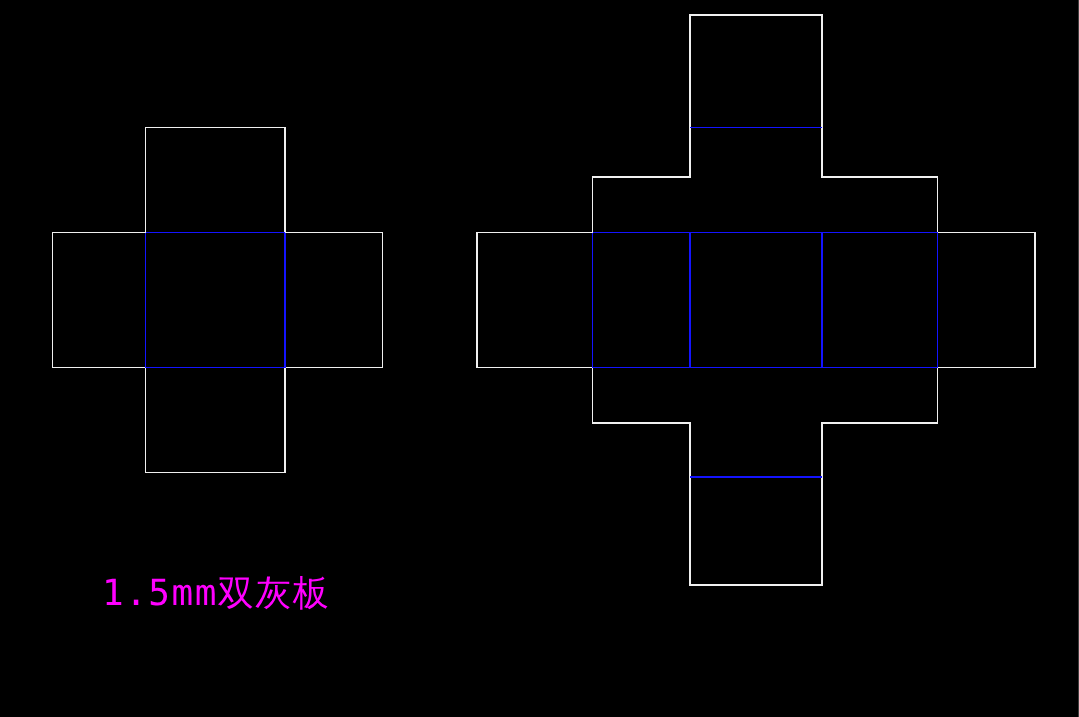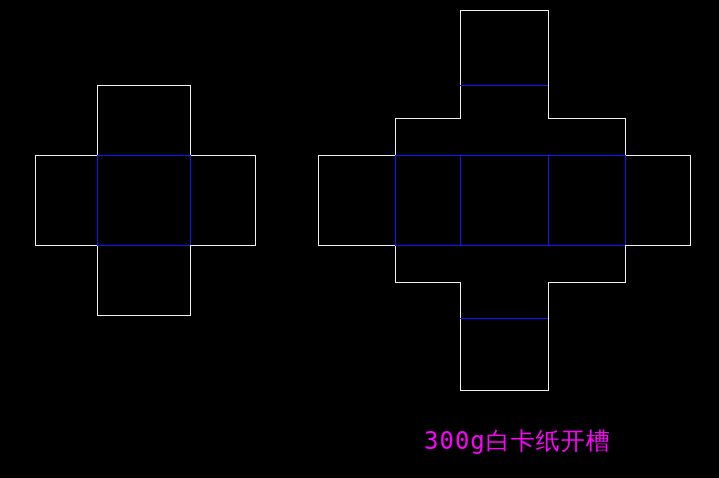--- a/index.html
+++ b/index.html
@@ -48,15 +48,15 @@
         <line x1="395" y1="155" x2="625" y2="155" stroke="#1414ff" stroke-width="1"></line>
         <line x1="395" y1="245" x2="625" y2="245" stroke="#1414ff" stroke-width="1"></line>
         <line x1="395" y1="155" x2="395" y2="245" stroke="#1414ff" stroke-width="1"></line>
         <line x1="460" y1="155" x2="460" y2="245" stroke="#1414ff" stroke-width="1"></line>
         <line x1="548" y1="155" x2="548" y2="245" stroke="#1414ff" stroke-width="1"></line>
         <line x1="625" y1="155" x2="625" y2="245" stroke="#1414ff" stroke-width="1"></line>
         <line x1="460" y1="318" x2="548" y2="318" stroke="#1414ff" stroke-width="1"></line>
       </g>
     </svg>
 
+  <div class="cad-label" style="left: 68px; top: 383px; color: rgb(255, 0, 255);">1.5mm双灰板</div>
 
-  <div class="cad-label" style="left: 424px; top: 429px; color: rgb(255, 0, 255);">300g白卡纸开槽</div>
 </div>
 
 </body></html>

